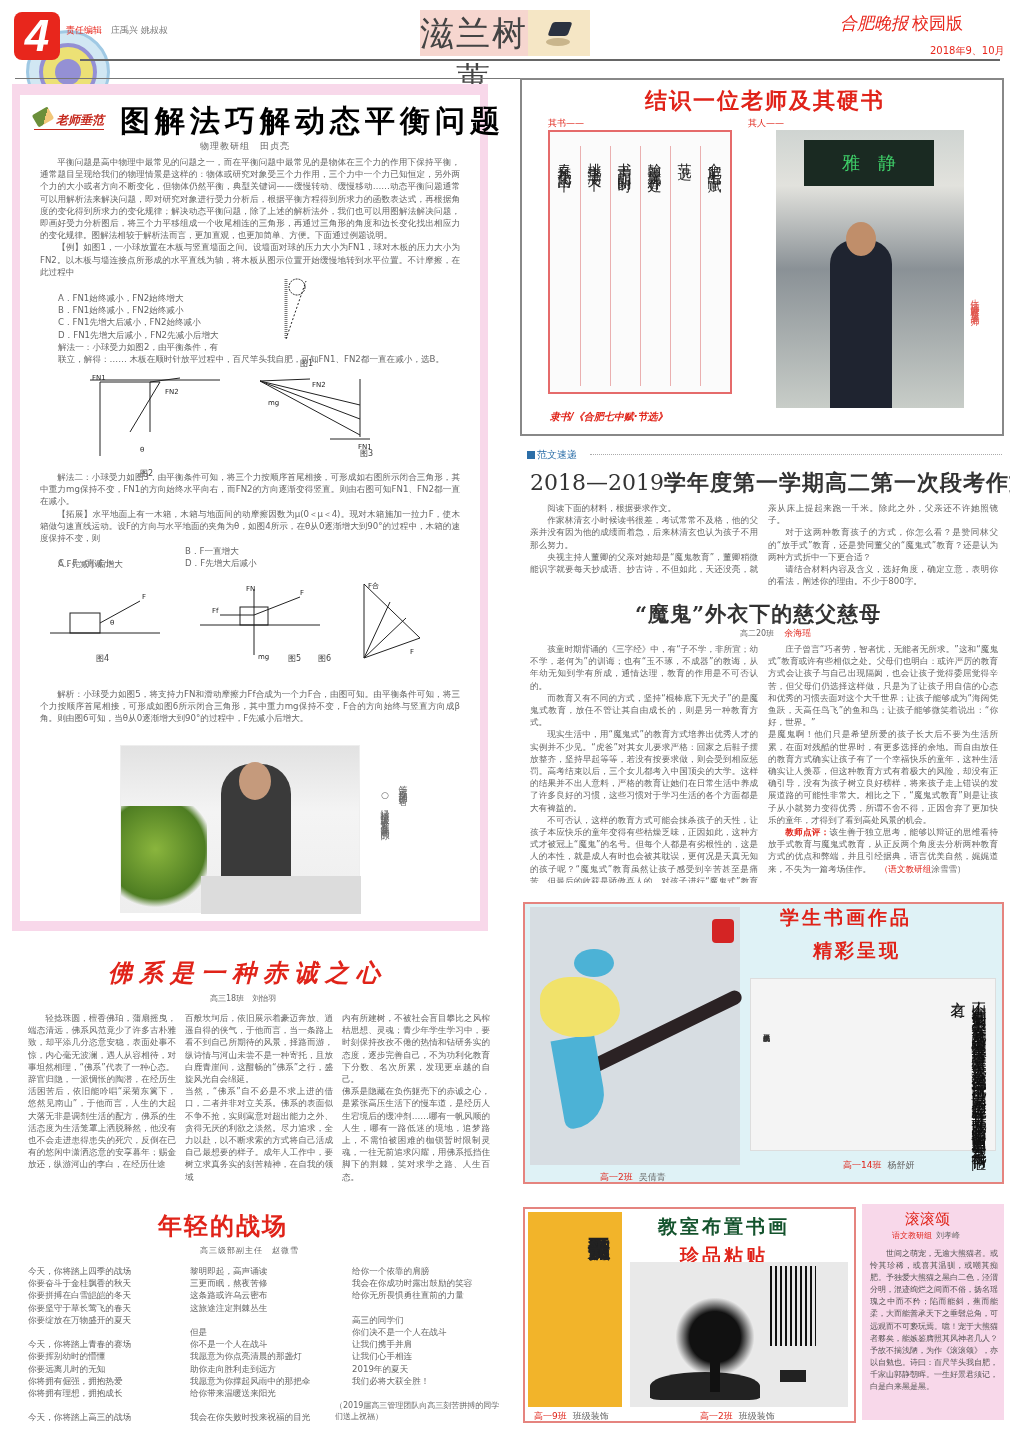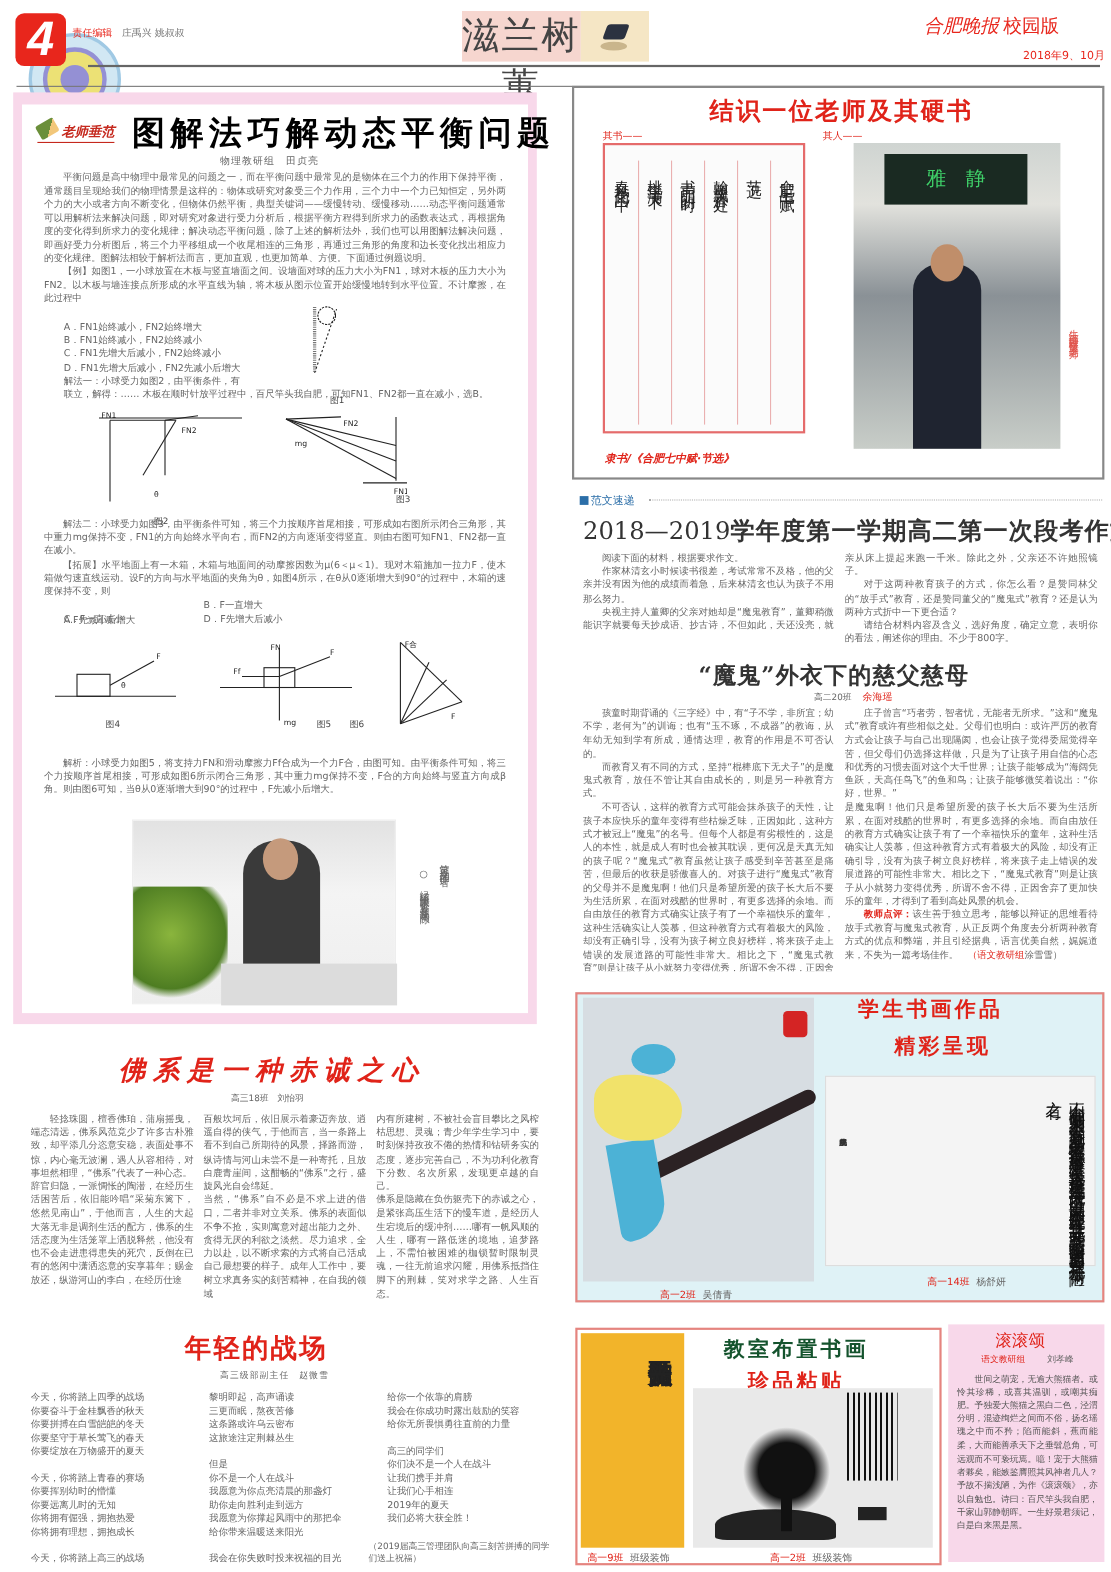--- a/index.html
+++ b/index.html
@@ -64,21 +64,21 @@
 .essay-title{left:635px;top:600px;font-size:21px;color:#333;font-weight:bold;font-family:"DejaVu Serif",serif;letter-spacing:1px}
 .essay-byline{left:740px;top:627px;font-size:8px;color:#666}
 .essay-byline .nm{color:#e02319;font-size:9px;margin-left:10px}
 .comment-red{color:#e02319;font-weight:bold}
 
 
 .art-buddha-title{left:108px;top:957px;font-size:24px;color:#e02319;font-weight:bold;font-family:"DejaVu Serif",serif;letter-spacing:7px;font-style:italic}
 .art-buddha-byline{left:210px;top:993px;font-size:8px;color:#666}
 
 
-.poem-title{left:168px;top:1210px;font-size:24px;color:#e02319;font-weight:bold;letter-spacing:2px}
+.poem-title{left:158px;top:1210px;font-size:24px;color:#e02319;font-weight:bold;letter-spacing:2px}
 .poem-byline{left:200px;top:1245px;font-size:8px;color:#666;letter-spacing:1px}
 .poem-col{font-size:8.6px;line-height:12.2px;color:#666;white-space:pre}
 
 
 .box-art{left:523px;top:902px;width:481px;height:282px;border:2px solid #e5847f;background:#dff2f6}
 .bird-painting{left:530px;top:907px;width:210px;height:258px;background:#d7dde2}
 .bird-painting .body{position:absolute;left:10px;top:70px;width:80px;height:60px;background:#f1e26a;border-radius:40% 60% 50% 50%}
 .bird-painting .head{position:absolute;left:44px;top:42px;width:40px;height:28px;background:#4cb2d6;border-radius:50%}
 .bird-painting .tail{position:absolute;left:28px;top:130px;width:44px;height:90px;background:#4cb2d6;border-radius:0 0 40px 10px;transform:rotate(-10deg)}
 .bird-painting .branch{position:absolute;left:40px;top:120px;width:180px;height:14px;background:#2b2224;transform:rotate(-26deg);border-radius:8px}
@@ -100,21 +100,21 @@
 .papercut .tree{position:absolute;left:40px;top:30px;width:90px;height:90px;background:radial-gradient(circle,#111 40%,transparent 62%)}
 .papercut .trunk{position:absolute;left:80px;top:90px;width:10px;height:40px;background:#111}
 .papercut .rock{position:absolute;left:20px;top:110px;width:110px;height:28px;background:#222;border-radius:50% 50% 10% 10%}
 .papercut .willow{position:absolute;left:140px;top:4px;width:46px;height:80px;background:repeating-linear-gradient(90deg,#111 0 2px,transparent 2px 5px)}
 .papercut .boat{position:absolute;left:150px;top:108px;width:26px;height:12px;background:#222}
 
 
 .box-ode{left:862px;top:1204px;width:142px;height:216px;background:#f8d8ea}
 .ode-title{left:905px;top:1210px;font-size:15px;color:#e02319}
 .ode-byline{left:892px;top:1230px;font-size:8px;color:#e02319}
-.ode-byline .who{color:#666;margin-left:20px}
+.ode-byline .who{color:#666;margin-left:4px}
 .ode-text{left:870px;top:1248px;width:128px;font-size:8px;line-height:12.1px;color:#555;text-align:justify}
 </style>
 </head>
 <body>
 
 <div class="abs school-logo">
     <div class="inner">
       <div class="inner2"></div>
     </div>
   </div>
@@ -183,21 +183,21 @@
   <line x1="110" y1="4" x2="110" y2="62" class="diag"></line>
   <line x1="80" y1="64" x2="130" y2="64" class="diag"></line>
   <text x="62" y="12" font-size="7" fill="#222">FN2</text>
   <text x="18" y="30" font-size="7" fill="#222">mg</text>
   <text x="108" y="74" font-size="7" fill="#222">FN1</text>
 </svg>
 <div class="abs fig-lbl" style="left:360px;top:448px">图3</div>
 
 <div class="abs body-text" style="left:40px;top:471px;width:420px">
   <p>解法二：小球受力如图3，由平衡条件可知，将三个力按顺序首尾相接，可形成如右图所示闭合三角形，其中重力mg保持不变，FN1的方向始终水平向右，而FN2的方向逐渐变得竖直。则由右图可知FN1、FN2都一直在减小。</p>
-  <p>【拓展】水平地面上有一木箱，木箱与地面间的动摩擦因数为μ(6＜μ＜1)。现对木箱施加一拉力F，使木箱做匀速直线运动。设F的方向与水平地面的夹角为θ，如图4所示，在θ从0逐渐增大到90°的过程中，木箱的速度保持不变，则</p>
+  <p>【拓展】水平地面上有一木箱，木箱与地面间的动摩擦因数为μ(0＜μ＜4)。现对木箱施加一拉力F，使木箱做匀速直线运动。设F的方向与水平地面的夹角为θ，如图4所示，在θ从0逐渐增大到90°的过程中，木箱的速度保持不变，则</p>
 </div>
 <div class="abs opts" style="left:58px;top:558px;width:120px">A.F先减小后增大</div>
 <div class="abs opts" style="left:185px;top:545px;width:120px">B．F一直增大</div>
 <div class="abs opts" style="left:58px;top:557px;width:120px">C．F一直减小</div>
 <div class="abs opts" style="left:185px;top:557px;width:120px">D．F先增大后减小</div>
 
 <svg class="abs" style="left:50px;top:585px" width="110" height="70">
   <line x1="0" y1="48" x2="110" y2="48" class="diag"></line>
   <rect x="20" y="28" width="30" height="20" class="diag"></rect>
   <line x1="50" y1="38" x2="90" y2="16" class="diag"></line>
@@ -283,20 +283,21 @@
   <p>请结合材料内容及含义，选好角度，确定立意，表明你的看法，阐述你的理由。不少于800字。</p>
 </div>
 
 <div class="abs essay-title">“魔鬼”外衣下的慈父慈母</div>
 <div class="abs essay-byline">
   <span>高二20班</span><span class="nm">余海瑶</span>
 </div>
 <div class="abs body-text" style="left:530px;top:643px;width:228px;height:240px;overflow:hidden">
   <p>孩童时期背诵的《三字经》中，有“子不学，非所宜；幼不学，老何为”的训诲；也有“玉不琢，不成器”的教诲，从年幼无知到学有所成，通情达理，教育的作用是不可否认的。</p>
   <p>而教育又有不同的方式，坚持“棍棒底下无犬子”的是魔鬼式教育，放任不管让其自由成长的，则是另一种教育方式。</p>
+  <p>现实生活中，用“魔鬼式”的教育方式培养出优秀人才的实例并不少见。“虎爸”对其女儿要求严格：回家之后鞋子摆放整齐，坚持早起等等，若没有按要求做，则会受到相应惩罚。高考结束以后，三个女儿都考入中国顶尖的大学。这样的结果并不出人意料，严格的教育让她们在日常生活中养成了许多良好的习惯，这些习惯对于学习生活的各个方面都是大有裨益的。</p>
   <p>不可否认，这样的教育方式可能会抹杀孩子的天性，让孩子本应快乐的童年变得有些枯燥乏味，正因如此，这种方式才被冠上“魔鬼”的名号。但每个人都是有劣根性的，这是人的本性，就是成人有时也会被其耽误，更何况是天真无知的孩子呢？“魔鬼式”教育虽然让孩子感受到辛苦甚至是痛苦，但最后的收获是骄傲喜人的。对孩子进行“魔鬼式”教育的父母并不是魔鬼啊！他们只是希望所爱的孩子长大后不要为生活所累，在面对残酷的世界时，有更多选择的余地。而自由放任的教育方式确实让孩子有了一个幸福快乐的童年，这种生活确实让人羡慕，但这种教育方式有着极大的风险，却没有正确引导，没有为孩子树立良好榜样，将来孩子走上错误的发展道路的可能性非常大。相比之下，“魔鬼式教育”则是让孩子从小就努力变得优秀，所谓不舍不得，正因舍弃了更加快乐的童年，才得到了看到高处风景的机会。</p>
 </div>
 <div class="abs body-text" style="left:768px;top:643px;width:230px;height:240px;overflow:hidden">
   <p>庄子曾言“巧者劳，智者忧，无能者无所求。”这和“魔鬼式”教育或许有些相似之处。父母们也明白：或许严厉的教育方式会让孩子与自己出现隔阂，也会让孩子觉得委屈觉得辛苦，但父母们仍选择这样做，只是为了让孩子用自信的心态和优秀的习惯去面对这个大千世界；让孩子能够成为“海阔凭鱼跃，天高任鸟飞”的鱼和鸟；让孩子能够微笑着说出：“你好，世界。”</p>
   <p style="text-indent:0">是魔鬼啊！他们只是希望所爱的孩子长大后不要为生活所累，在面对残酷的世界时，有更多选择的余地。而自由放任的教育方式确实让孩子有了一个幸福快乐的童年，这种生活确实让人羡慕，但这种教育方式有着极大的风险，却没有正确引导，没有为孩子树立良好榜样，将来孩子走上错误的发展道路的可能性非常大。相比之下，“魔鬼式教育”则是让孩子从小就努力变得优秀，所谓不舍不得，正因舍弃了更加快乐的童年，才得到了看到高处风景的机会。</p>
   <p><span class="comment-red">教师点评：</span><span>该生善于独立思考，能够以辩证的思维看待放手式教育与魔鬼式教育，从正反两个角度去分析两种教育方式的优点和弊端，并且引经据典，语言优美自然，娓娓道来，不失为一篇考场佳作。</span>　<span class="comment-red" style="font-weight:normal">（语文教研组</span><span>涂雪雪）</span></p>
 </div>
 
 <div class="abs art-buddha-title">佛系是一种赤诚之心</div>
 <div class="abs art-buddha-byline">高三18班　刘怡羽</div>

